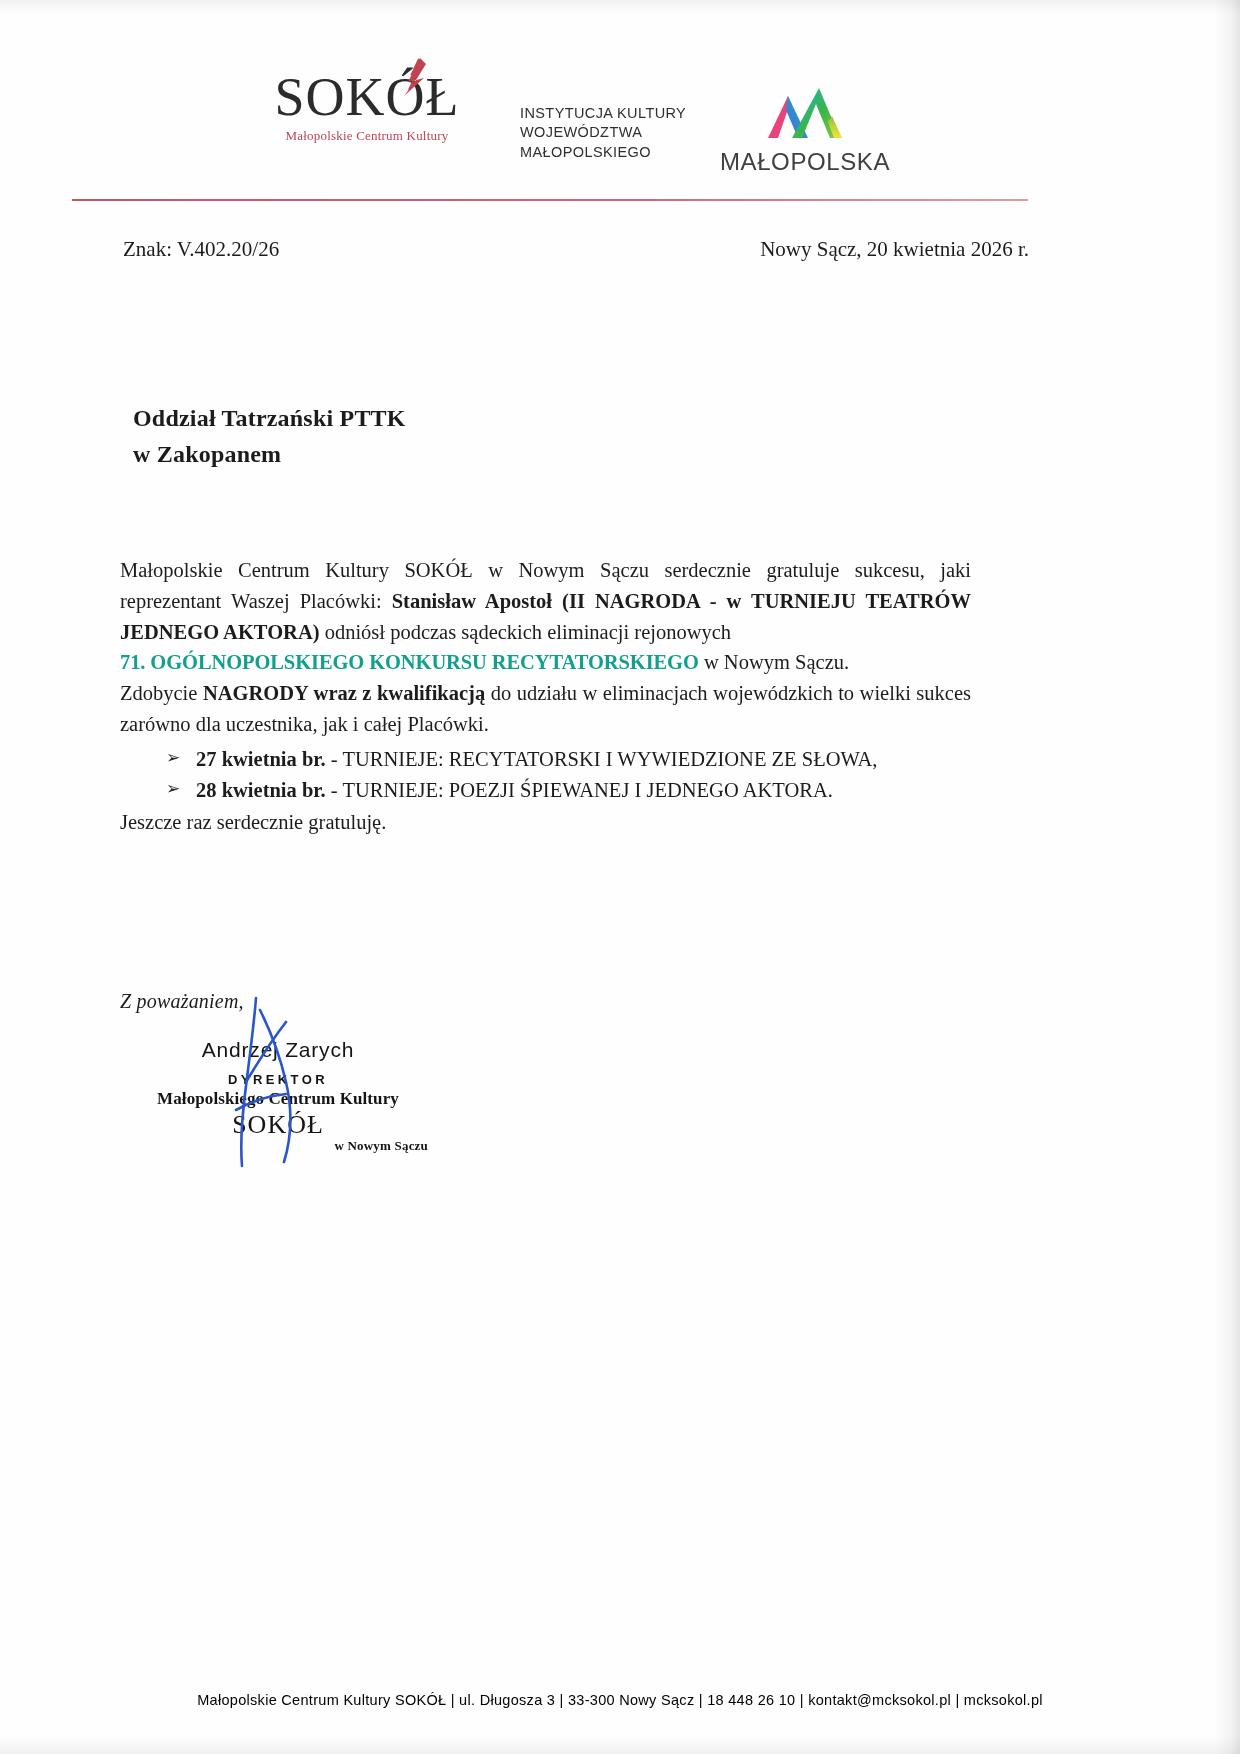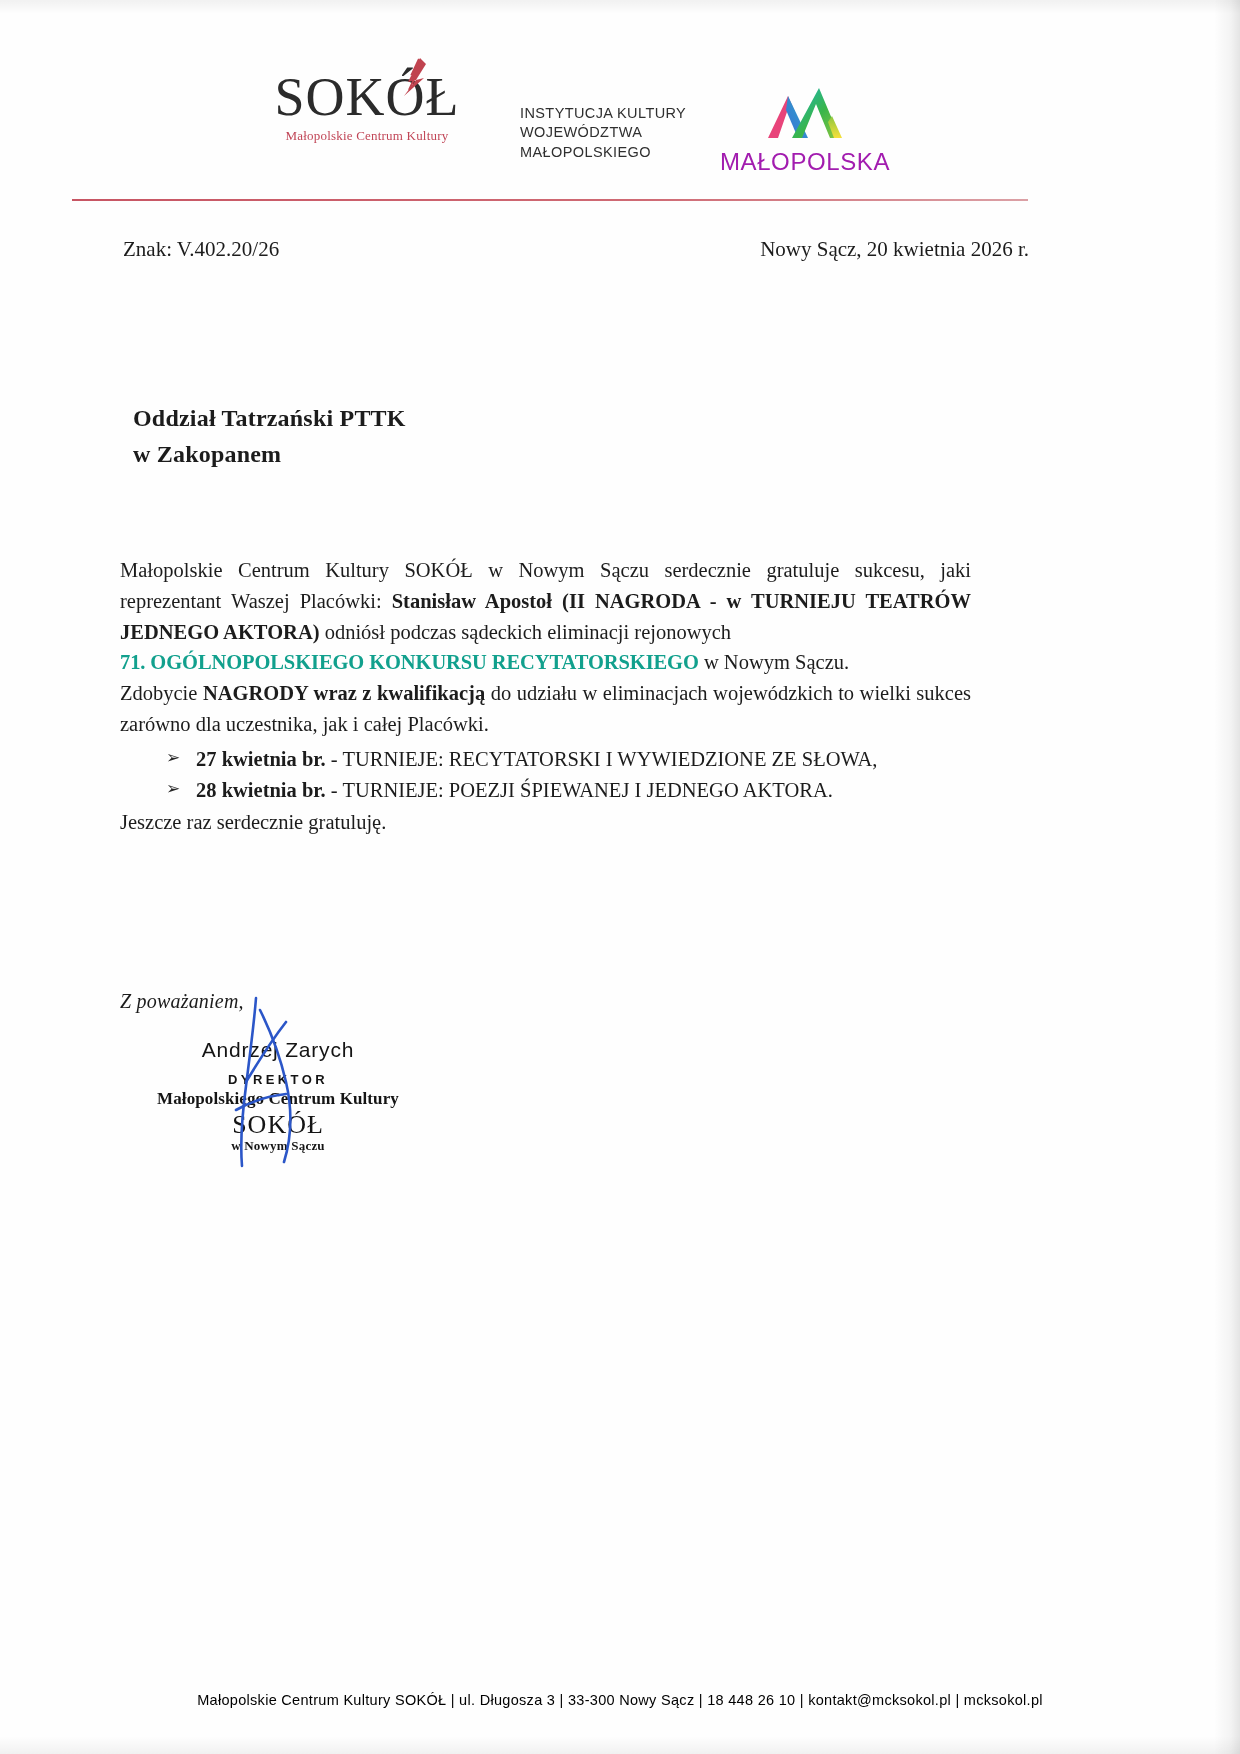--- a/index.html
+++ b/index.html
@@ -101,21 +101,21 @@
   .malopolska-mark {
     width: 86px;
     height: 60px;
     margin: 0 auto;
     display: block;
   }
   .logo-malopolska-word {
     font-family: "Liberation Sans", sans-serif;
     font-size: 24px;
     letter-spacing: 0.6px;
-    color: #a21caf;
+    color: #404040;
     margin-top: 6px;
     white-space: nowrap;
   }
   .rule {
     position: absolute;
     left: 72px;
     right: 212px;
     top: 199px;
     height: 2px;
     background: linear-gradient(to right, #c75563 0%, #cf6a74 60%, #dba0a5 100%);
@@ -233,20 +233,21 @@
     font-size: 26px;
     letter-spacing: 1px;
     margin-top: 1px;
   }
   .sig-city {
     font-family: "Liberation Serif", serif;
     font-size: 13px;
     font-weight: bold;
     margin-top: -2px;
     letter-spacing: 0.2px;
+    text-align: right;
   }
   .signature-ink {
     position: absolute;
     left: 100px;
     top: 0px;
     width: 150px;
     height: 190px;
     pointer-events: none;
   }
 

